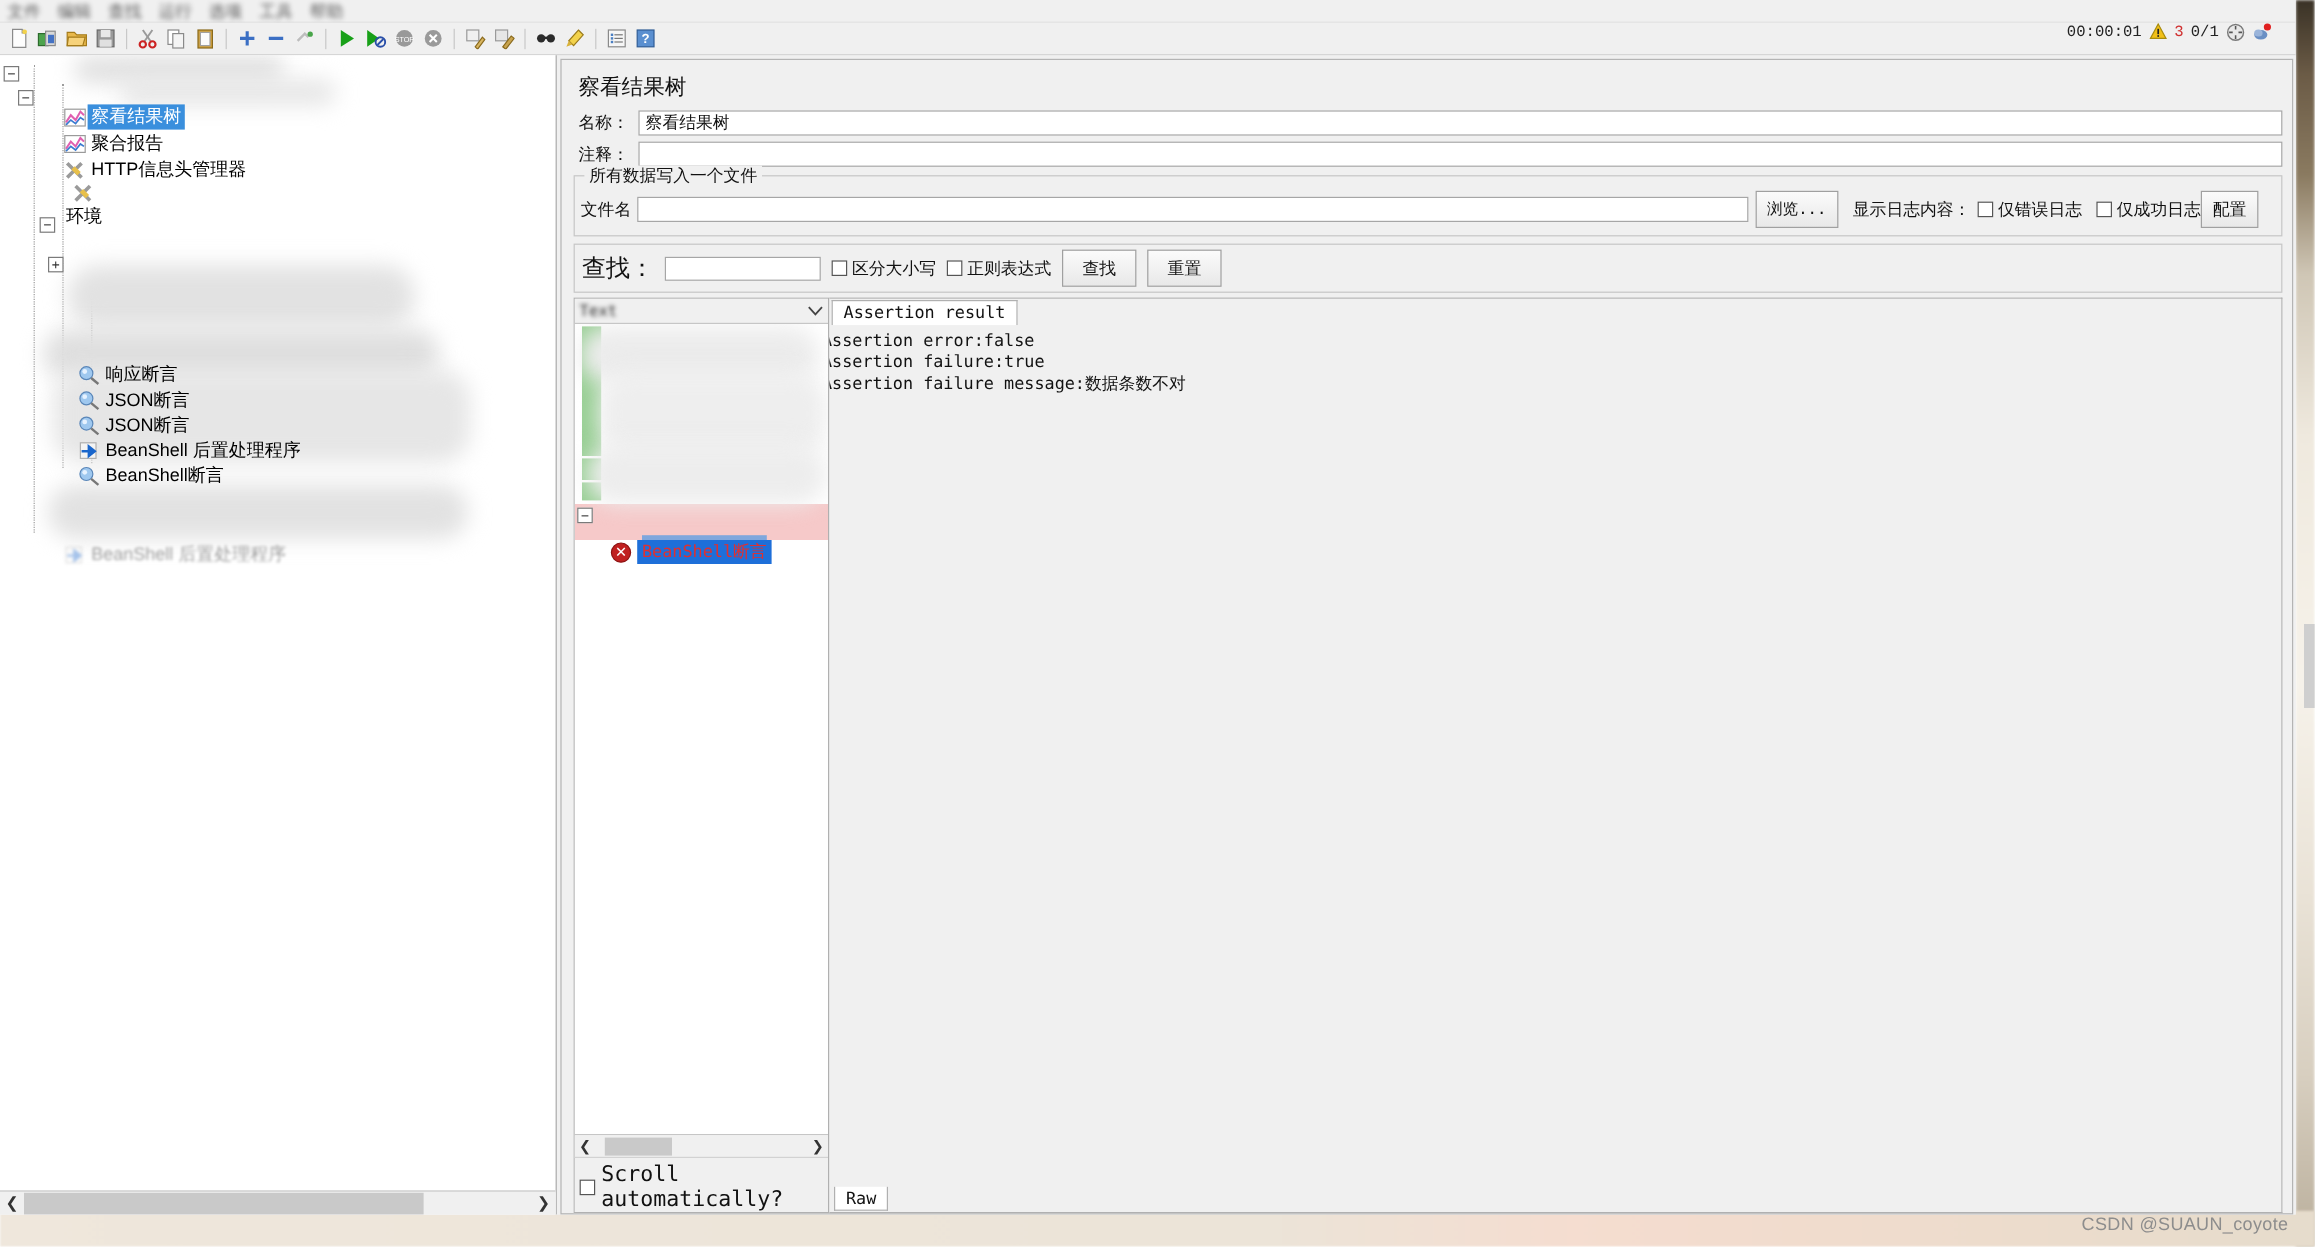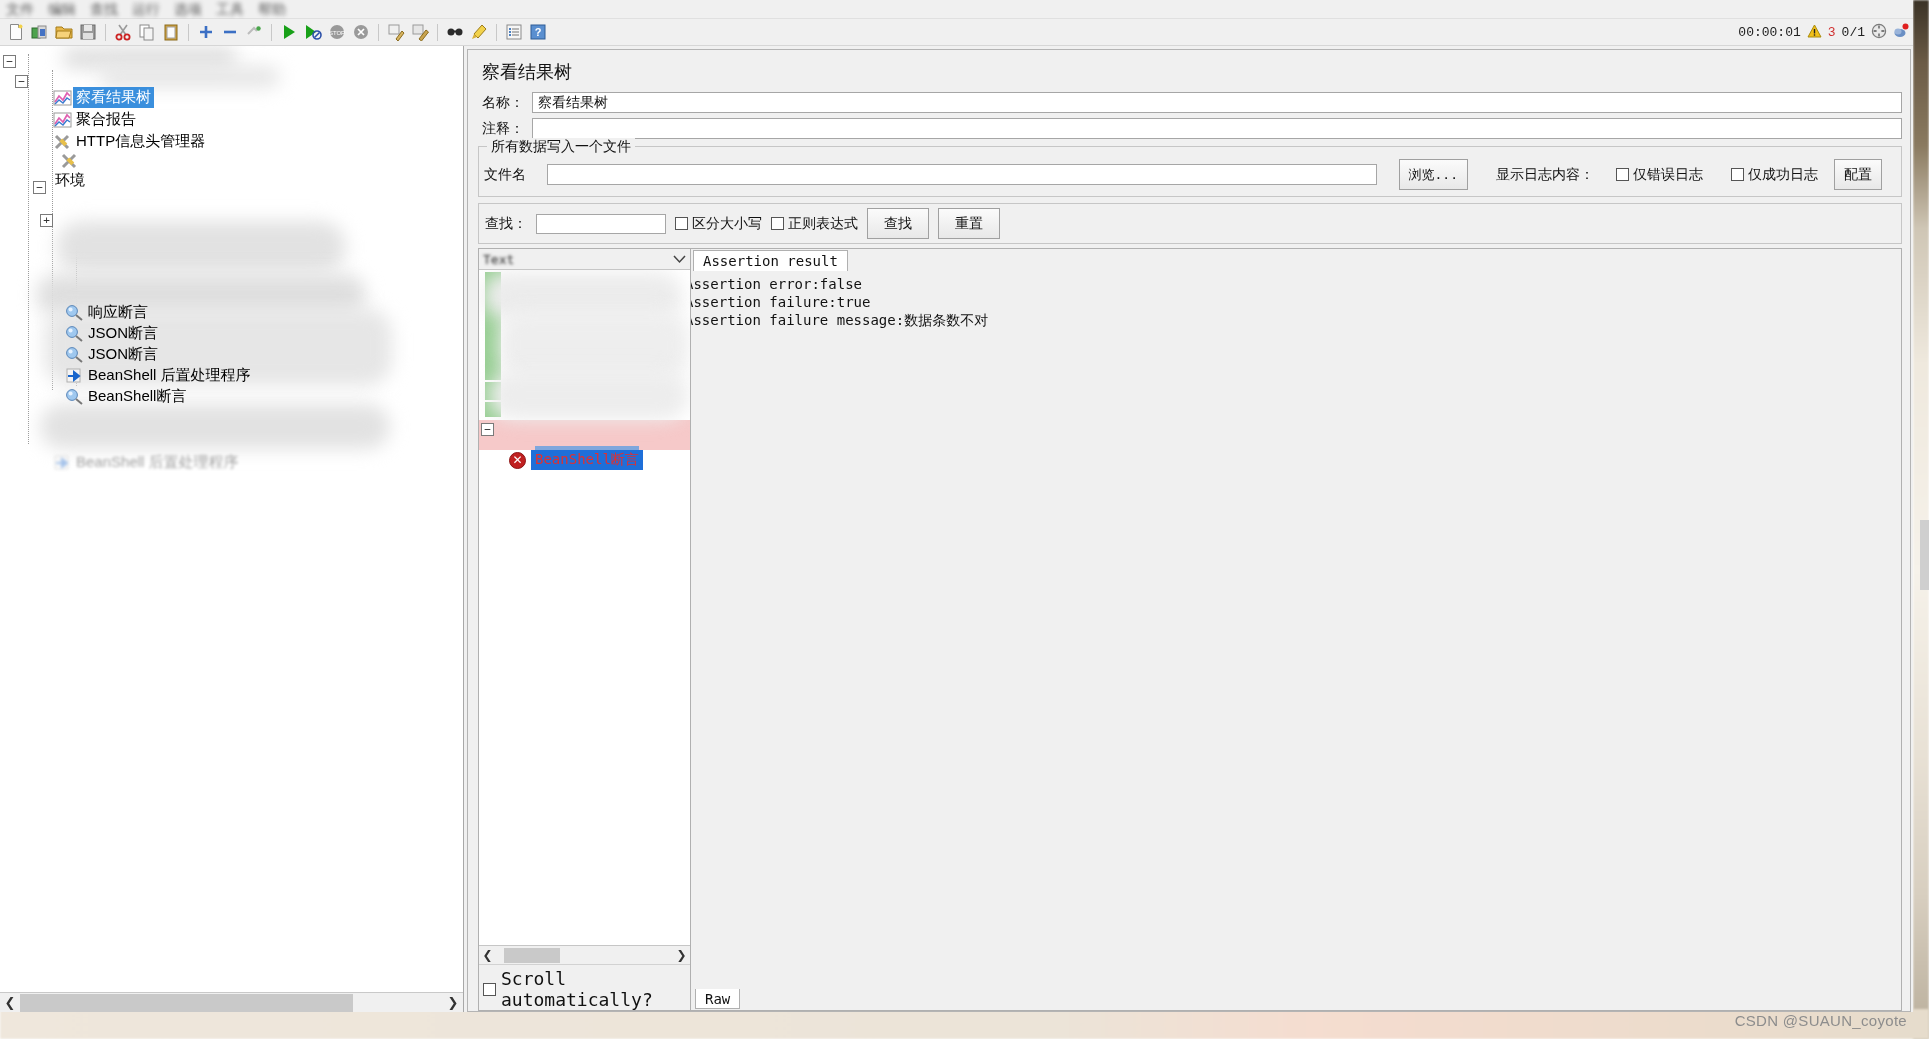--- a/index.html
+++ b/index.html
@@ -63,22 +63,22 @@
 
   
   .toolbar {
     height:27px; flex:0 0 27px; background:#f0f0f0; position:relative;
     display:flex; align-items:center; padding-left:4px; gap:0;
     border-bottom:1px solid #d6d6d6;
   }
   .tb { width:24px; height:24px; display:flex; align-items:center; justify-content:center; font-size:15px; }
   .tb-sep { width:1px; height:17px; background:#c8c8c8; margin:0 5px; }
   .status {
-    position:absolute; right:4px; top:0; height:27px;
-    display:flex; align-items:center; gap:6px;
+    position:absolute; right:20px; top:0; height:27px;
+    display:flex; align-items:flex-start; gap:6px;
     font-size:13px; color:#222; font-family:"Liberation Mono","DejaVu Sans Mono",monospace;
   }
   .status .warncount { color:#d03030; }
 
   
   .body { flex:1 1 auto; display:flex; min-height:0; background:#f0f0f0; }
 
   
   .leftpane {
     width:464px; flex:0 0 464px; background:#ffffff;
@@ -124,42 +124,42 @@
     flex:1 1 auto; height:21px; background:#fff; border:1px solid #a6a6a6;
     font-size:14px; padding:1px 5px; color:#111; font-family:"Liberation Sans",sans-serif;
     min-width:0;
   }
 
   .groupbox { margin:2px 8px 0 10px; border:1px solid #c6c6c6; position:relative; padding:12px 19px 6px 5px; }
   .group-legend {
     position:absolute; top:-9px; left:8px; background:#f0f0f0; padding:0 4px;
     font-size:14px; color:#111;
   }
-  .filerow { display:flex; align-items:center; gap:16px; }
+  .filerow { display:flex; align-items:center; gap:0; }
   .filerow .lbl { font-size:14px; color:#111; padding-right:5px; }
   .filerow .fname {
     flex:1 1 auto; height:21px; background:#fff; border:1px solid #a6a6a6; min-width:0;
   }
   .btn {
     border:1px solid #a0a0a0; background:linear-gradient(180deg,#fbfbfb,#e8e8e8);
     font-size:14px; color:#111; padding:2px 9px; height:31px; line-height:17px;
     font-family:"Liberation Sans",sans-serif; white-space:nowrap; cursor:default;
   }
   .btn.mono { font-family:"DejaVu Sans Mono",monospace; font-size:13px; }
   .cbx {
     width:13px; height:13px; border:1.4px solid #555; background:#fff; display:inline-block;
     flex:0 0 13px;
   }
   .cbwrap { display:flex; align-items:center; gap:4px; font-size:14px; color:#111; white-space:nowrap; }
 
   .searchbar {
     margin:6px 8px 0 10px; border:1px solid #c6c6c6; background:#f0f0f0;
     display:flex; align-items:center; gap:9px; padding:4px 6px;
   }
-  .searchbar .lbl { font-size:14px; color:#111;text-align:right; }
+  .searchbar .lbl { font-size:20px; color:#111;text-align:right; }
   .searchinput { width:130px; height:20px; border:1px solid #a6a6a6; background:#fff; }
 
   
   .resplit { flex:1 1 auto; display:flex; min-height:0; margin:4px 8px 0 10px; gap:0; }
   .restree {
     width:213px; flex:0 0 213px; border:1px solid #b0b0b0; background:#fff;
     display:flex; flex-direction:column; min-height:0; position:relative;
   }
   .combo {
     height:21px; border-bottom:1px solid #c6c6c6; background:#f0f0f0;

